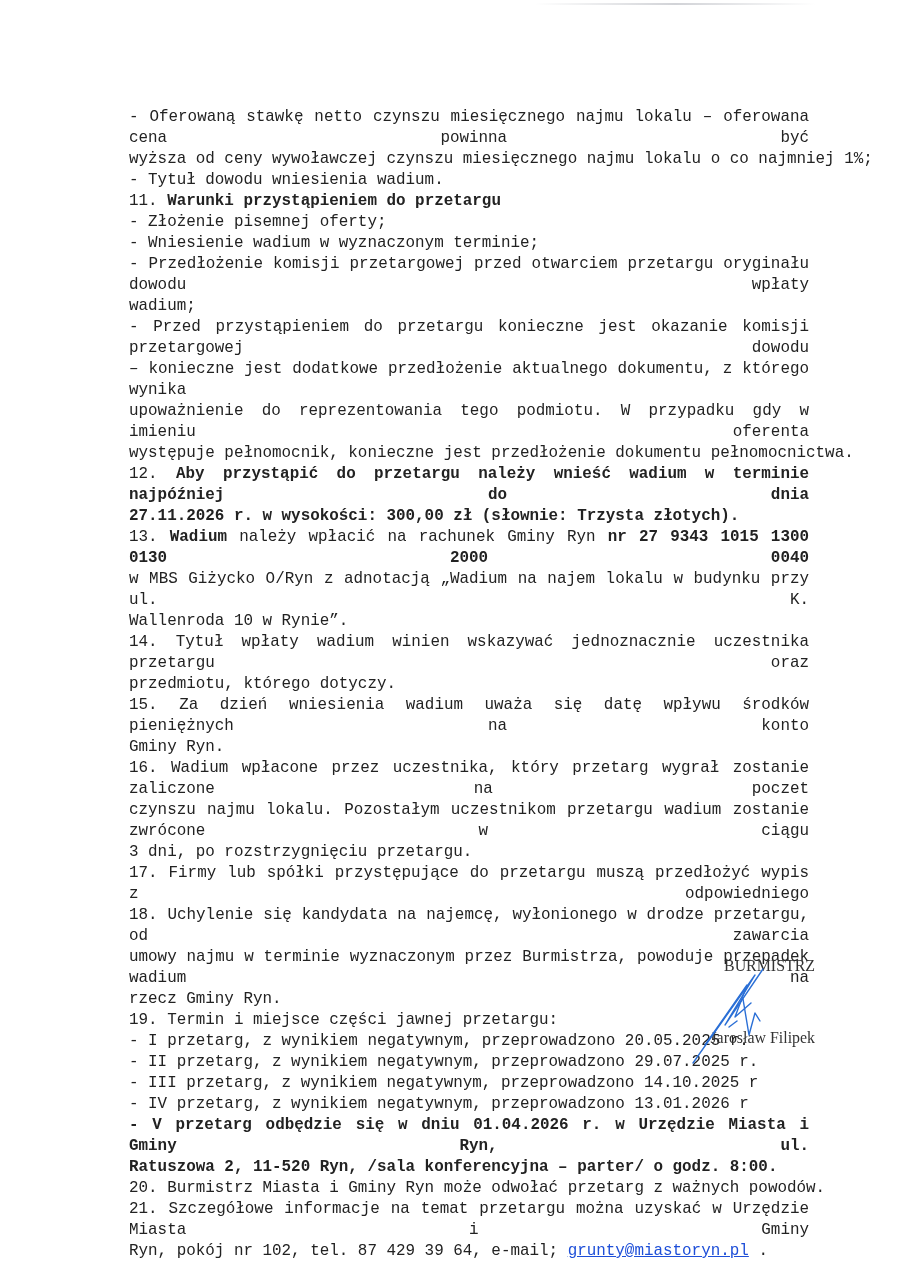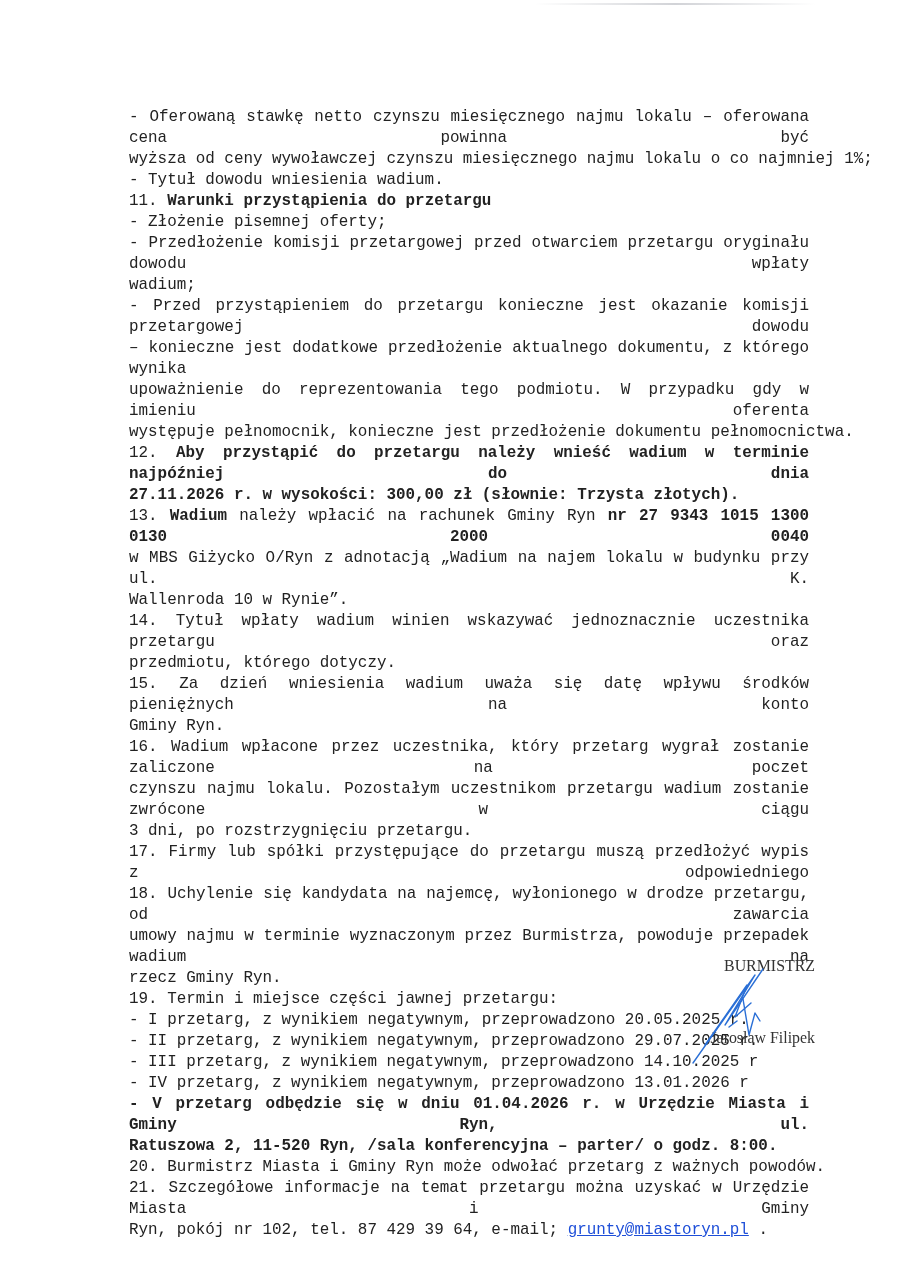--- a/index.html
+++ b/index.html
@@ -28,22 +28,23 @@
 </head>
 <body>
 
 <div class="scan-line"></div>
 
 <div class="page">
   <span class="line j">- Oferowaną stawkę netto czynszu miesięcznego najmu lokalu – oferowana cena powinna być</span>
   <span class="line">wyższa od ceny wywoławczej czynszu miesięcznego najmu lokalu o co najmniej 1%;</span>
   <span class="line">- Tytuł dowodu wniesienia wadium.</span>
 
-  <span class="line"><span>11. </span><span class="b">Warunki przystąpienia do przetargu</span></span>
+  <span class="line"><span>11. </span><span class="b">Warunki przystąpieniem do przetargu</span></span>
   <span class="line">- Złożenie pisemnej oferty;</span>
+  <span class="line">- Wniesienie wadium w wyznaczonym terminie;</span>
   <span class="line j">- Przedłożenie komisji przetargowej przed otwarciem przetargu oryginału dowodu wpłaty</span>
   <span class="line">wadium;</span>
   <span class="line j">- Przed przystąpieniem do przetargu konieczne jest okazanie komisji przetargowej dowodu</span>
   <span class="line j">– konieczne jest dodatkowe przedłożenie aktualnego dokumentu, z którego wynika</span>
   <span class="line j">upoważnienie do reprezentowania tego podmiotu. W przypadku gdy w imieniu oferenta</span>
   <span class="line">występuje pełnomocnik, konieczne jest przedłożenie dokumentu pełnomocnictwa.</span>
 
   <span class="line j"><span>12. </span><span class="b">Aby przystąpić do przetargu należy wnieść wadium w terminie najpóźniej do dnia</span></span>
   <span class="line b">27.11.2026 r. w wysokości: 300,00 zł (słownie: Trzysta złotych).</span>
 

